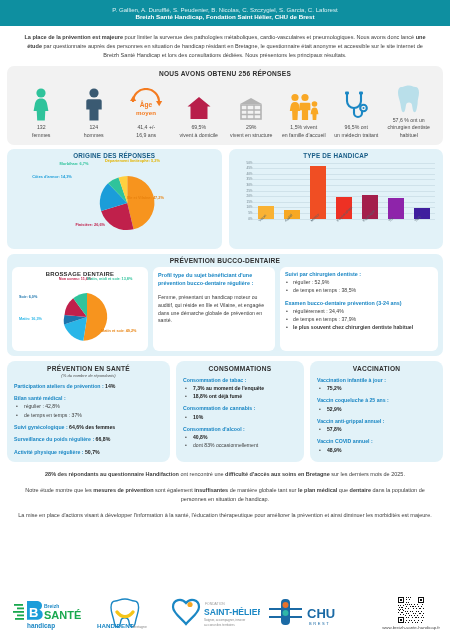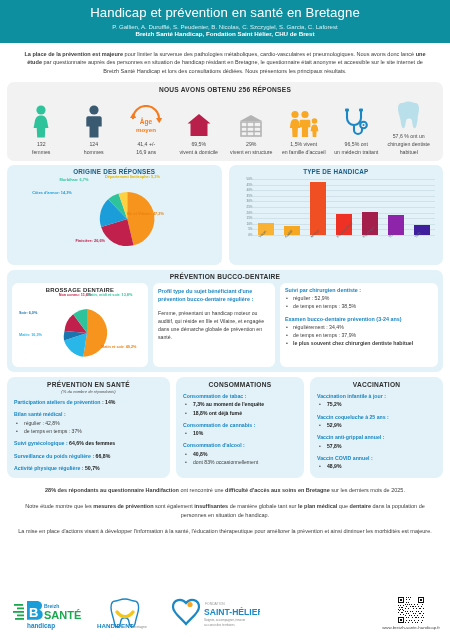--- a/index.html
+++ b/index.html
@@ -116,21 +116,20 @@
   .logo { display:flex; align-items:center; justify-content:center; }
   .qr { width:26px; height:26px; }
   .qr-url { font-size:4.4px; color:#4a4a4a; margin-top:2px; text-align:center; }
 </style>
 </head>
 <body>
 
 <div class="poster">
 
   <div class="header">
-    <h1>Handicap et prévention en santé en Bretagne</h1>
     <div class="authors">P. Gallien, A. Durufflé, S. Peudenier, B. Nicolas, C. Szczygiel, S. Garcia, C. Laforest</div>
     <div class="affil">Breizh Santé Handicap, Fondation Saint Hélier, CHU de Brest</div>
   </div>
 
   <div class="intro">
     <b>La place de la prévention est majeure</b><span> pour limiter la survenue des pathologies métaboliques, cardio-vasculaires et pneumologiques. Nous avons donc lancé </span><b>une étude</b><span> par questionnaire auprès des personnes en situation de handicap résidant en Bretagne, le questionnaire était anonyme et accessible sur le site internet de Breizh Santé Handicap et lors des consultations dédiées. Nous présentons les principaux résultats.</span>
   </div>
 
   <div class="resp-wrap">
     <div class="card resp">
@@ -439,20 +438,31 @@
       <svg width="100" height="32" viewBox="0 0 100 32">
         <path d="M26 6c-4-5-13-4-13 4 0 6 8 11 13 17 5-6 13-11 13-17 0-8-9-9-13-4z" fill="none" stroke="#1b87c4" stroke-width="2.2"></path>
         <circle cx="30" cy="7.5" r="2.6" fill="#f5a623"></circle>
         <text x="45" y="8" font-size="3.4" fill="#9a9a9a" font-family="Liberation Sans, sans-serif">FONDATION</text>
         <text x="44" y="18" font-size="8.6" font-weight="bold" fill="#1b87c4" font-family="Liberation Sans, sans-serif">SAINT-HÉLIER</text>
         <text x="44" y="24" font-size="3" fill="#8a8a8a" font-family="Liberation Sans, sans-serif">Soigner, accompagner, innover</text>
         <text x="44" y="29" font-size="3" fill="#8a8a8a" font-family="Liberation Sans, sans-serif">au coeur des territoires</text>
       </svg>
     </div>
 
+    <div class="logo" style="width:88px;">
+      <svg width="82" height="34" viewBox="0 0 82 34">
+        <rect x="16" y="3" width="9" height="26" rx="4" fill="#1b6aa5"></rect>
+        <rect x="4" y="12" width="33" height="2" fill="#1b6aa5"></rect>
+        <rect x="4" y="20" width="33" height="2" fill="#1b6aa5"></rect>
+        <circle cx="20.5" cy="9" r="3" fill="#e8722c"></circle>
+        <circle cx="20.5" cy="17" r="3" fill="#2fb6a8"></circle>
+        <text x="42" y="22" font-size="13" font-weight="bold" fill="#1b6aa5" font-family="Liberation Sans, sans-serif">CHU</text>
+        <text x="44" y="29" font-size="4" letter-spacing="1.6" fill="#1b6aa5" font-family="Liberation Sans, sans-serif">BREST</text>
+      </svg>
+    </div>
 
     <div style="margin-left:auto; display:flex; flex-direction:column; align-items:center;">
       <svg class="qr" viewBox="0 0 29 29" shape-rendering="crispEdges">
         <rect width="29" height="29" fill="#fff"></rect>
         <g fill="#111">
           <path d="M0 0h7v7H0zM1 1v5h5V1z"></path>
             <rect x="2" y="2" width="3" height="3"></rect>
           <path d="M22 0h7v7h-7zM23 1v5h5V1z"></path>
             <rect x="24" y="2" width="3" height="3"></rect>
           <path d="M0 22h7v7H0zM1 23v5h5v-5z"></path>

